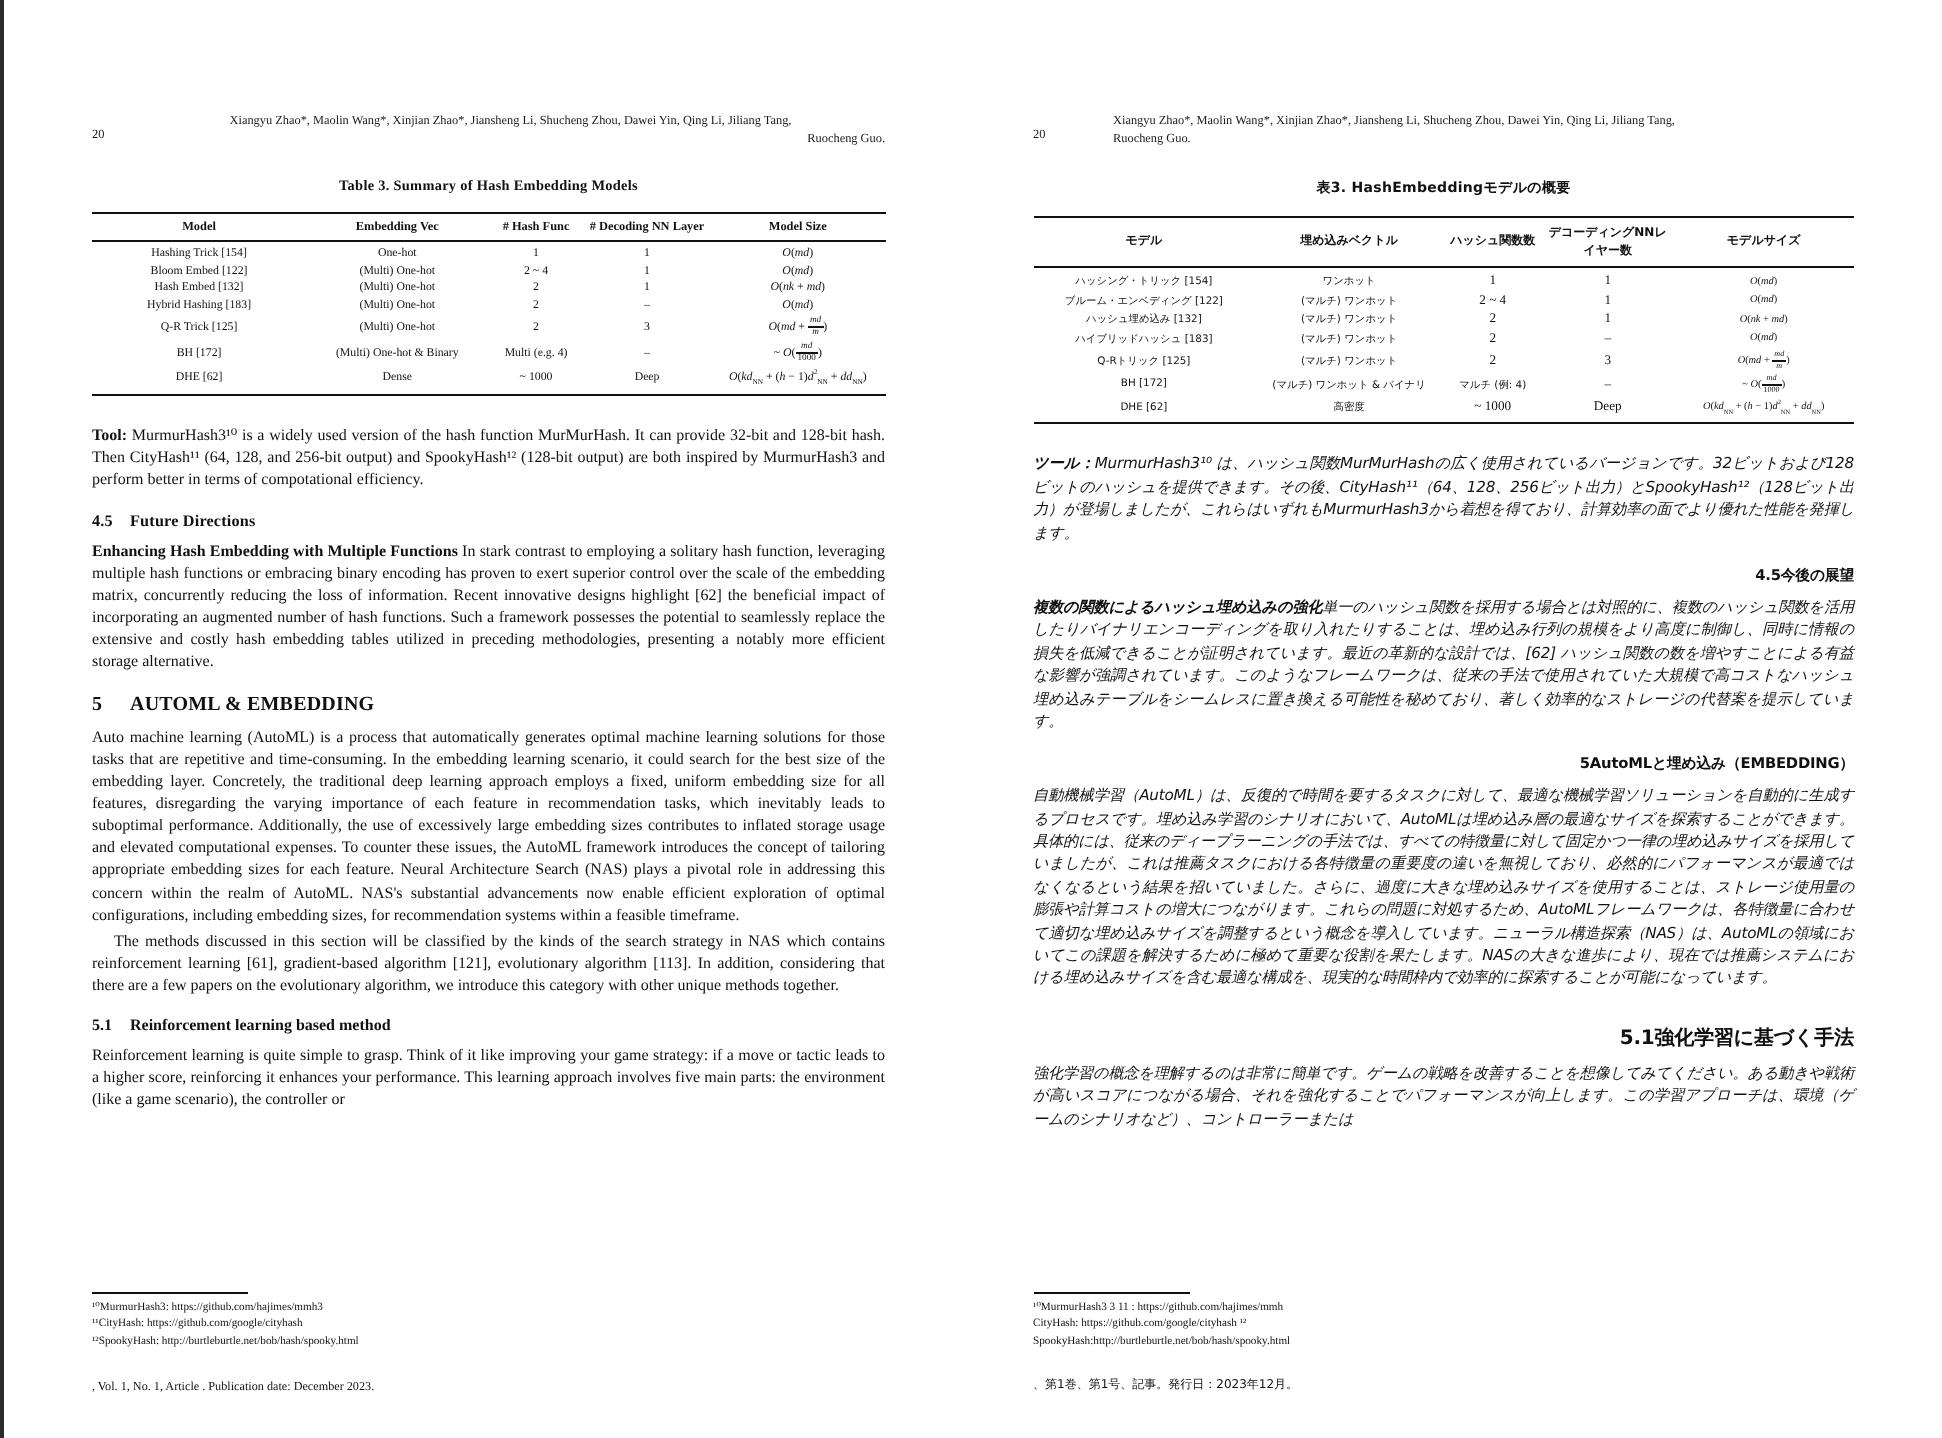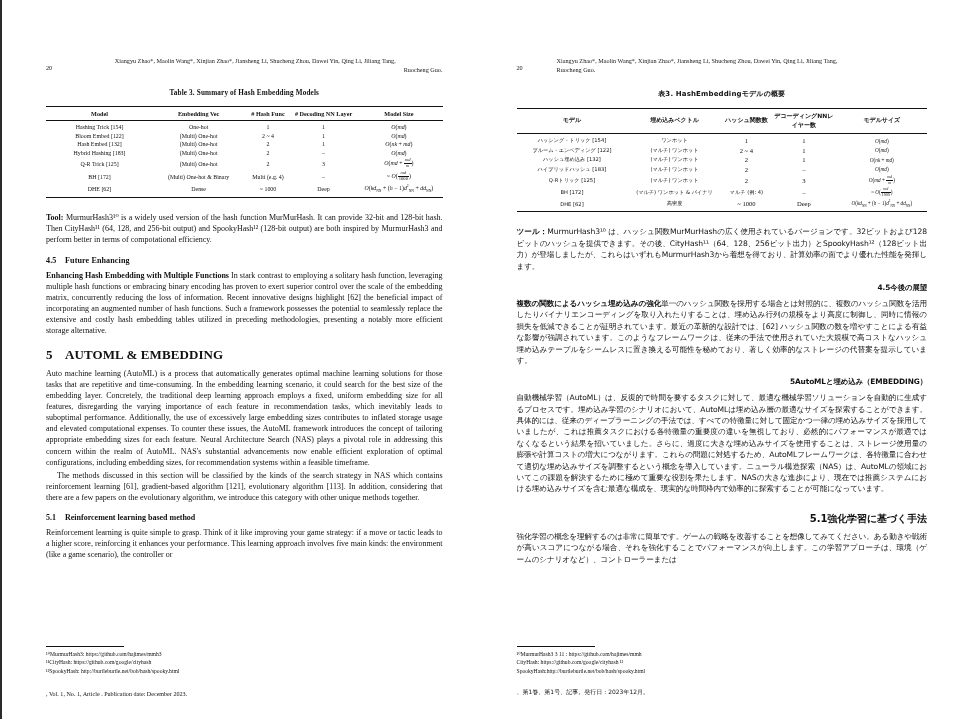--- a/index.html
+++ b/index.html
@@ -117,21 +117,21 @@
   }
   p.body + p.body { margin-top: 2px; }
   p.indent { text-indent: 11px; }
   h2.sec {
     font-size: 8.1px;
     font-weight: bold;
     margin: 11px 0 5px 0;
     letter-spacing: .1px;
   }
   h2.sec .num { display: inline-block; min-width: 19px; }
-  h2.sec.caps { font-size: 13px; }
+  h2.sec.caps { font-size: 10px; }
   h3.sub {
     font-size: 8.0px;
     font-weight: bold;
     margin: 10px 0 5px 0;
   }
   h3.sub .num { display: inline-block; min-width: 19px; }
   .runin { font-weight: bold; }
 
   
   .footnotes {
@@ -157,21 +157,21 @@
     font-size: 6.1px;
   }
   .page.right .footer-line { left: 30px; right: 24px; }
 
   
   .jp p.body, .jp h2.sec, .jp h3.sub {
     font-family: "DejaVu Sans", "Liberation Sans", sans-serif;
     letter-spacing: -0.1px;
     text-align: right;
   }
-  .jp p.body { font-size: 7.6px; line-height: 1.5; text-align: justify; }
+  .jp p.body { font-size: 7.6px; line-height: 1.5; text-align: justify; font-style: italic; }
   .jp h2.sec { font-size: 7.4px; }
   .jp h3.sub { font-size: 10px; }
   .jp .tbl-caption { font-family: "DejaVu Sans", "Liberation Sans", sans-serif; font-size: 7.0px;}
   .jp table.summary th, .jp table.summary td.jtxt {
     font-family: "DejaVu Sans", "Liberation Sans", sans-serif;
   }
   .jp .footnotes { font-size: 5.6px; }
   .jp .footer-line { font-family: "DejaVu Sans","Liberation Sans",sans-serif; font-size: 6.0px;}
   .spacer-sm { height: 7px; }
 </style>
@@ -250,32 +250,32 @@
           <td class="c1">Dense</td>
           <td class="c2">~ 1000</td>
           <td class="c3">Deep</td>
           <td class="c4"><span class="mathit">O</span>(<span class="mathit">kd</span><sub class="tiny">NN</sub> + (<span class="mathit">h</span> − 1)<span class="mathit">d</span><sup class="tiny">2</sup><sub class="tiny">NN</sub> + <span class="mathit">dd</span><sub class="tiny">NN</sub>)</td>
         </tr>
       </tbody>
     </table>
 
     <p class="body"><span class="runin">Tool:</span><span> MurmurHash3¹⁰ is a widely used version of the hash function MurMurHash. It can provide 32-bit and 128-bit hash. Then CityHash¹¹ (64, 128, and 256-bit output) and SpookyHash¹² (128-bit output) are both inspired by MurmurHash3 and perform better in terms of compotational efficiency.</span></p>
 
-    <h2 class="sec"><span class="num">4.5</span><span>Future Enhancing</span></h2>
+    <h2 class="sec"><span class="num">4.5</span><span>Future Directions</span></h2>
 
     <p class="body"><span class="runin">Enhancing Hash Embedding with Multiple Functions</span><span> In stark contrast to employing a solitary hash function, leveraging multiple hash functions or embracing binary encoding has proven to exert superior control over the scale of the embedding matrix, concurrently reducing the loss of information. Recent innovative designs highlight [62] the beneficial impact of incorporating an augmented number of hash functions. Such a framework possesses the potential to seamlessly replace the extensive and costly hash embedding tables utilized in preceding methodologies, presenting a notably more efficient storage alternative.</span></p>
 
     <h2 class="sec caps"><span class="num">5</span><span>AUTOML &amp; EMBEDDING</span></h2>
 
     <p class="body">Auto machine learning (AutoML) is a process that automatically generates optimal machine learning solutions for those tasks that are repetitive and time-consuming. In the embedding learning scenario, it could search for the best size of the embedding layer. Concretely, the traditional deep learning approach employs a fixed, uniform embedding size for all features, disregarding the varying importance of each feature in recommendation tasks, which inevitably leads to suboptimal performance. Additionally, the use of excessively large embedding sizes contributes to inflated storage usage and elevated computational expenses. To counter these issues, the AutoML framework introduces the concept of tailoring appropriate embedding sizes for each feature. Neural Architecture Search (NAS) plays a pivotal role in addressing this concern within the realm of AutoML. NAS's substantial advancements now enable efficient exploration of optimal configurations, including embedding sizes, for recommendation systems within a feasible timeframe.</p>
     <p class="body indent">The methods discussed in this section will be classified by the kinds of the search strategy in NAS which contains reinforcement learning [61], gradient-based algorithm [121], evolutionary algorithm [113]. In addition, considering that there are a few papers on the evolutionary algorithm, we introduce this category with other unique methods together.</p>
 
     <h3 class="sub"><span class="num">5.1</span><span>Reinforcement learning based method</span></h3>
 
-    <p class="body">Reinforcement learning is quite simple to grasp. Think of it like improving your game strategy: if a move or tactic leads to a higher score, reinforcing it enhances your performance. This learning approach involves five main kinds: the environment (like a game scenario), the controller or</p>
+    <p class="body">Reinforcement learning is quite simple to grasp. Think of it like improving your game strategy: if a move or tactic leads to a higher score, reinforcing it enhances your performance. This learning approach involves five main parts: the environment (like a game scenario), the controller or</p>
 
     <div class="footnotes">
       <div class="rule"></div>
       <div class="fn">¹⁰MurmurHash3: https://github.com/hajimes/mmh3</div>
       <div class="fn">¹¹CityHash: https://github.com/google/cityhash</div>
       <div class="fn">¹²SpookyHash: http://burtleburtle.net/bob/hash/spooky.html</div>
     </div>
 
     <div class="footer-line">, Vol. 1, No. 1, Article . Publication date: December 2023.</div>
   </div>

